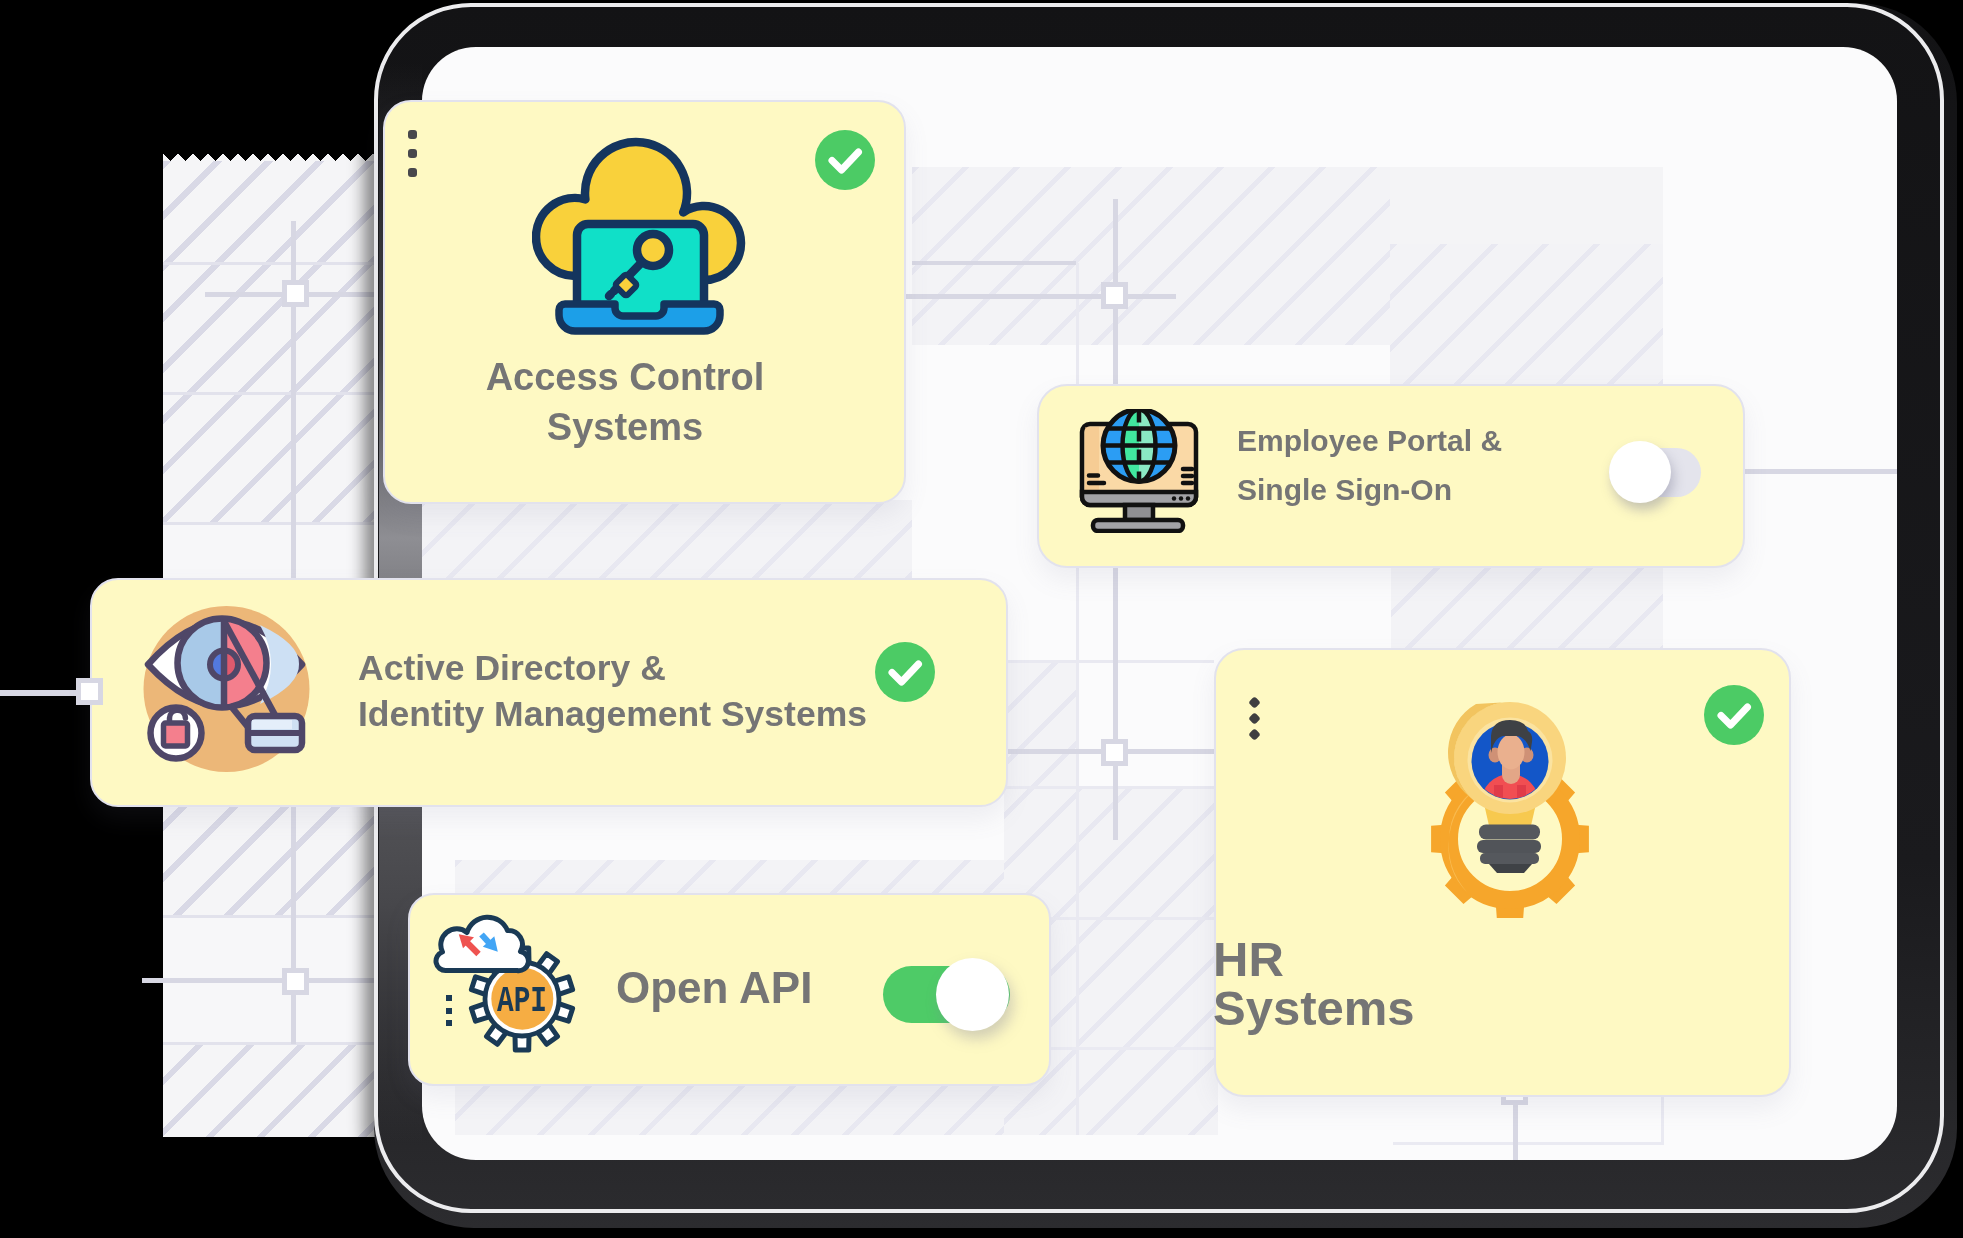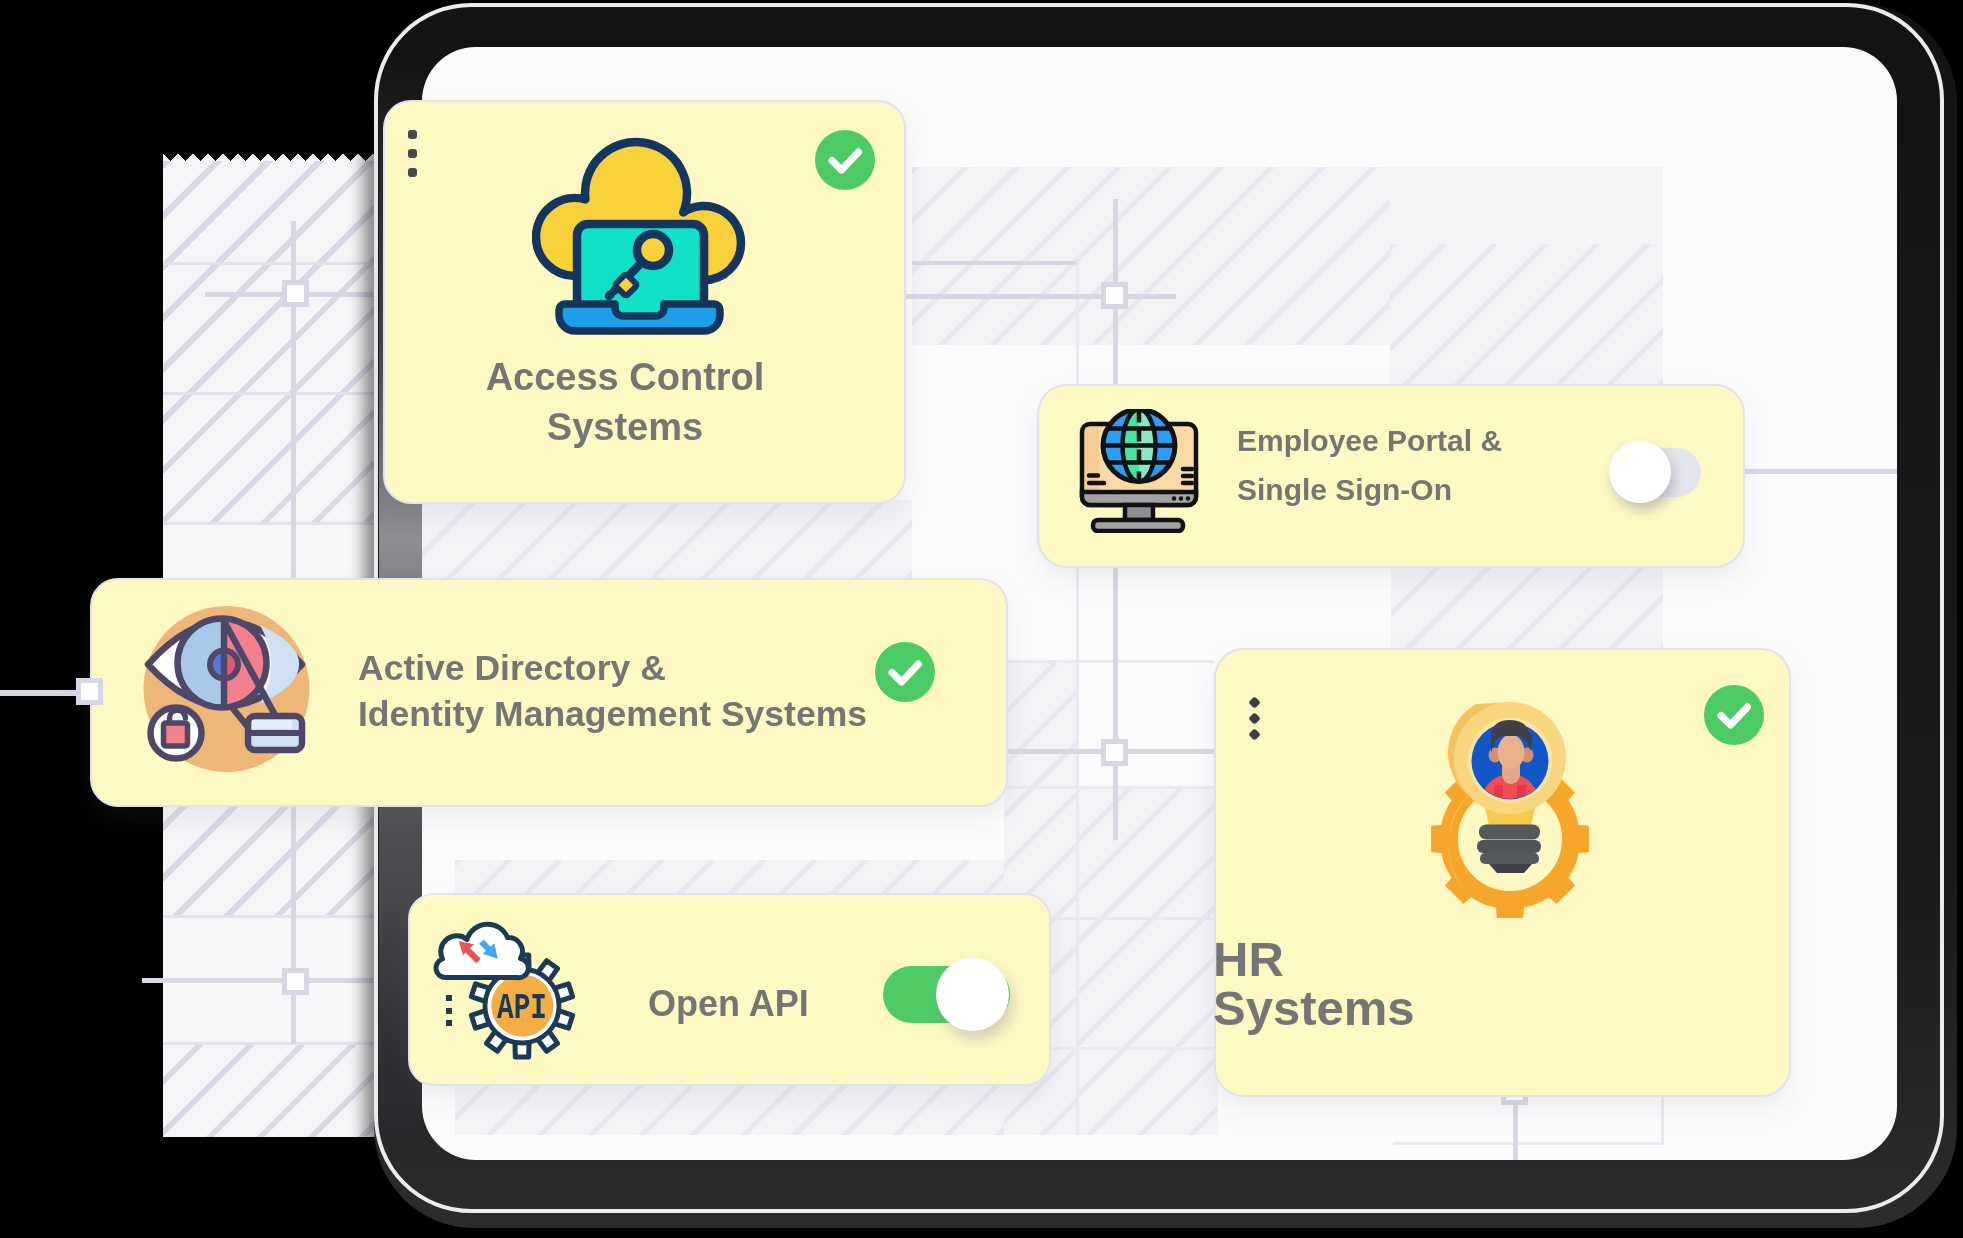--- a/index.html
+++ b/index.html
@@ -194,31 +194,31 @@
     </div>
     <div class="ctext" style="position:absolute;left:-3px;top:285px;width:573px;text-align:left;font-size:49px;line-height:49px;">HR<br>Systems</div>
   </div>
 
   <div class="card" style="left:408px;top:893px;width:639px;height:189px;border-radius:26px;z-index:10;">
     <div class="dots" style="position:absolute;left:36px;top:100px;">
       <span style="width:6px;height:6px;margin-bottom:6.5px;border-radius:0;background:#1a3a55;"></span>
       <span style="width:6px;height:6px;margin-bottom:6.5px;border-radius:0;background:#1a3a55;"></span>
       <span style="width:6px;height:6px;border-radius:0;background:#1a3a55;"></span>
     </div>
-    <div id="iconE" class="abs" style="left:22px;top:19px;">
+    <div id="iconE" class="abs" style="left:22px;top:12px;">
       <svg width="152" height="150" viewBox="0 0 152 150">
         <path d="M126.2 96.4 L140.6 101.4 L136.5 114.2 L121.9 109.7 M116.7 116.9 L125.5 129.4 L114.6 137.3 L105.4 125.1 M97.0 127.8 L96.7 143.1 L83.3 143.1 L83.0 127.8 M74.6 125.1 L65.4 137.3 L54.5 129.4 L63.3 116.9 M58.1 109.7 L43.5 114.2 L39.4 101.4 L53.8 96.4 M53.8 87.6 L39.4 82.6 L43.5 69.8 L58.1 74.3 M63.3 67.1 L54.5 54.6 L65.4 46.7 L74.6 58.9 M83.0 56.2 L83.3 40.9 L96.7 40.9 L97.0 56.2 M105.4 58.9 L114.6 46.7 L125.5 54.6 L116.7 67.1 M121.9 74.3 L136.5 69.8 L140.6 82.6 L126.2 87.6" fill="#fff" stroke="#1a3a55" stroke-width="5" stroke-linejoin="round"></path>
         <circle cx="90" cy="92" r="37" fill="#fff" stroke="#1a3a55" stroke-width="4.8"></circle>
         <circle cx="90.3" cy="91.7" r="31" fill="#f6ad43"></circle>
         <path d="M 14 63.5 A 9.5 9.5 0 0 1 10.5 45 A 16 16 0 0 1 35 25.5 A 21.5 21.5 0 0 1 75.5 23.5 A 14 14 0 0 1 88.5 44.5 A 9.5 9.5 0 0 1 85 63.5 Z" fill="#fff" stroke="#1a3a55" stroke-width="5" stroke-linejoin="round"></path>
         <path d="M 46.5 47 L 33.5 34" stroke="#ef5350" stroke-width="6.2"></path>
           <path d="M 26.8 27.2 L 42 30.2 L 31 41.2 z" fill="#ef5350"></path>
         <path d="M 49.5 27.5 L 59.5 38.5" stroke="#42a5f5" stroke-width="6.2"></path>
           <path d="M 65.8 44.7 L 62.3 29.2 L 50.8 39.7 z" fill="#42a5f5"></path>
         <text x="90" y="103.5" text-anchor="middle" font-family="Liberation Mono, monospace" font-weight="bold" font-size="37" fill="#1a3a55" textLength="50" lengthAdjust="spacingAndGlyphs">API</text>
       </svg>
     </div>
-    <div class="ctext" style="position:absolute;left:206px;top:89px;font-size:36px;line-height:40px;margin-left:32px;">Open API</div>
+    <div class="ctext" style="position:absolute;left:206px;top:73px;font-size:44px;line-height:40px;">Open API</div>
     <div class="abs" style="left:473px;top:71px;width:127px;height:57px;border-radius:29px;background:#4ecb67;"></div>
     <div class="abs" style="left:526px;top:63px;width:73px;height:73px;border-radius:50%;background:#fff;box-shadow:4px 8px 14px rgba(130,130,155,0.35);"></div>
   </div>
 
 </div>
 
 </body></html>

